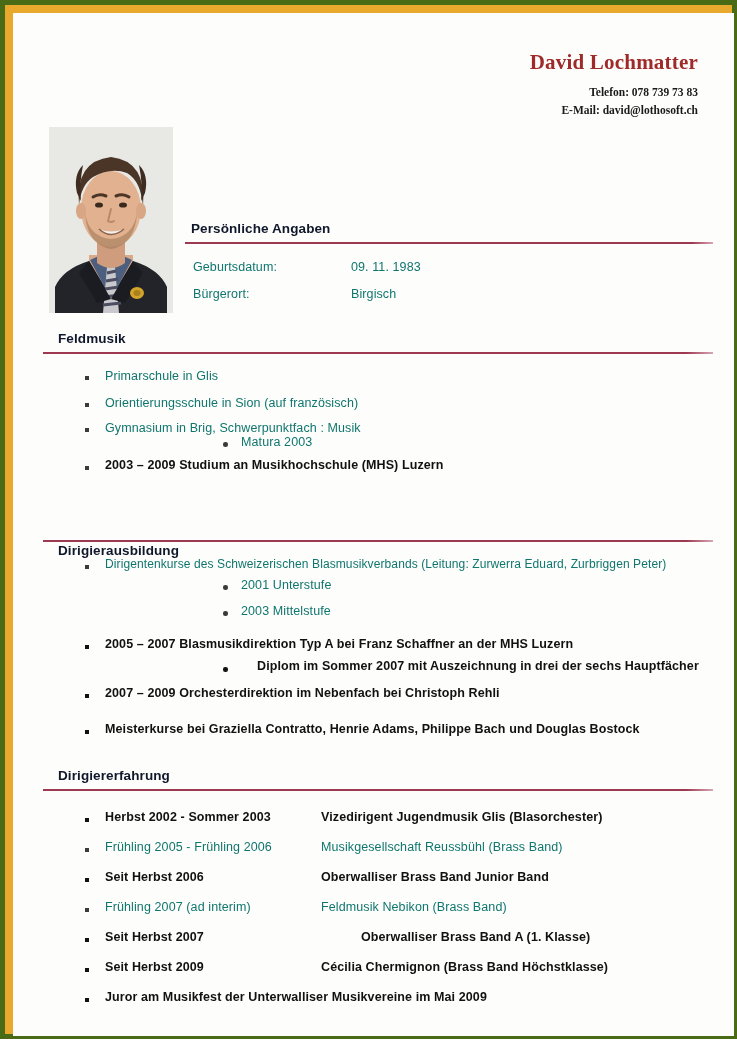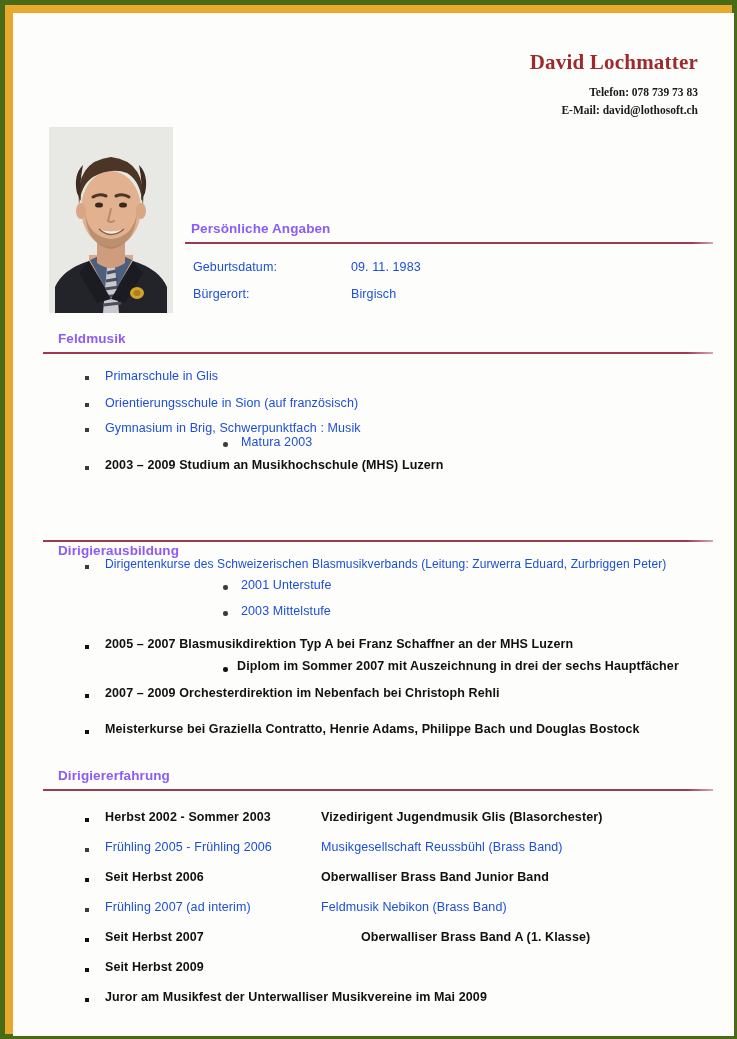--- a/index.html
+++ b/index.html
@@ -61,34 +61,34 @@
     background: #e9eae6;
     overflow: hidden;
   }
   .photo svg { display: block; width: 124px; height: 186px; }
 
   
   .section-head {
     position: absolute;
     font-size: 13.5px;
     font-weight: bold;
-    color: #8b5cf6;
+    color: #0f172a;
     letter-spacing: 0.1px;
   }
   .rule {
     position: absolute;
     height: 2px;
     background: linear-gradient(to right, #9d3a52 0%, #9d3a52 96%, #d9a5b4 100%);
   }
 
   
   .txt {
     position: absolute;
     font-size: 12.5px;
-    color: #1d4ed8;
+    color: #0f766e;
     white-space: nowrap;
     letter-spacing: 0.1px;
   }
   .txt.bold { font-weight: bold; color: #111; }
 
   
   .bul-sq {
     position: absolute;
     width: 4px; height: 4px;
     background: #3b3b3b;
@@ -206,21 +206,21 @@
     <div class="bul-dot" style="left:210px; top:572px;"></div>
     <div class="txt" style="left:228px; top:565px;">2001 Unterstufe</div>
 
     <div class="bul-dot" style="left:210px; top:598px;"></div>
     <div class="txt" style="left:228px; top:591px;">2003 Mittelstufe</div>
 
     <div class="bul-sq bold" style="left:72px; top:632px;"></div>
     <div class="txt bold" style="left:92px; top:624px;">2005 – 2007 Blasmusikdirektion Typ A bei Franz Schaffner an der MHS Luzern</div>
 
     <div class="bul-dot bold" style="left:210px; top:654px;"></div>
-    <div class="txt bold" style="left:224px; top:646px;">Diplom im Sommer 2007 mit Auszeichnung in drei der sechs Hauptfächer</div>
+    <div class="txt bold" style="left:244px; top:646px;">Diplom im Sommer 2007 mit Auszeichnung in drei der sechs Hauptfächer</div>
 
     <div class="bul-sq bold" style="left:72px; top:681px;"></div>
     <div class="txt bold" style="left:92px; top:673px;">2007 – 2009 Orchesterdirektion im Nebenfach bei Christoph Rehli</div>
 
     <div class="bul-sq bold" style="left:72px; top:717px;"></div>
     <div class="txt bold" style="left:92px; top:709px;">Meisterkurse bei Graziella Contratto, Henrie Adams, Philippe Bach und Douglas Bostock</div>
 
     <div class="section-head" style="left:45px; top:755px;">Dirigiererfahrung</div>
     <div class="rule" style="left:30px; top:776px; width:670px;"></div>
 
@@ -239,20 +239,21 @@
     <div class="bul-sq" style="left:72px; top:895px;"></div>
     <div class="txt" style="left:92px; top:887px;">Frühling 2007 (ad interim)</div>
     <div class="txt" style="left:308px; top:887px;">Feldmusik Nebikon (Brass Band)</div>
 
     <div class="bul-sq bold" style="left:72px; top:925px;"></div>
     <div class="txt bold" style="left:92px; top:917px;">Seit Herbst 2007</div>
     <div class="txt bold" style="left:308px; top:917px;margin-left:40px;">Oberwalliser Brass Band A (1. Klasse)</div>
 
     <div class="bul-sq bold" style="left:72px; top:955px;"></div>
     <div class="txt bold" style="left:92px; top:947px;">Seit Herbst 2009</div>
+    <div class="txt bold" style="left:308px; top:947px;">Cécilia Chermignon (Brass Band Höchstklasse)</div>
 
     <div class="bul-sq bold" style="left:72px; top:985px;"></div>
     <div class="txt bold" style="left:92px; top:977px;">Juror am Musikfest der Unterwalliser Musikvereine im Mai 2009</div>
 
     <div class="watermark">&nbsp;&nbsp;&nbsp;</div>
 
   </div>
  </div>
 </div>
 

